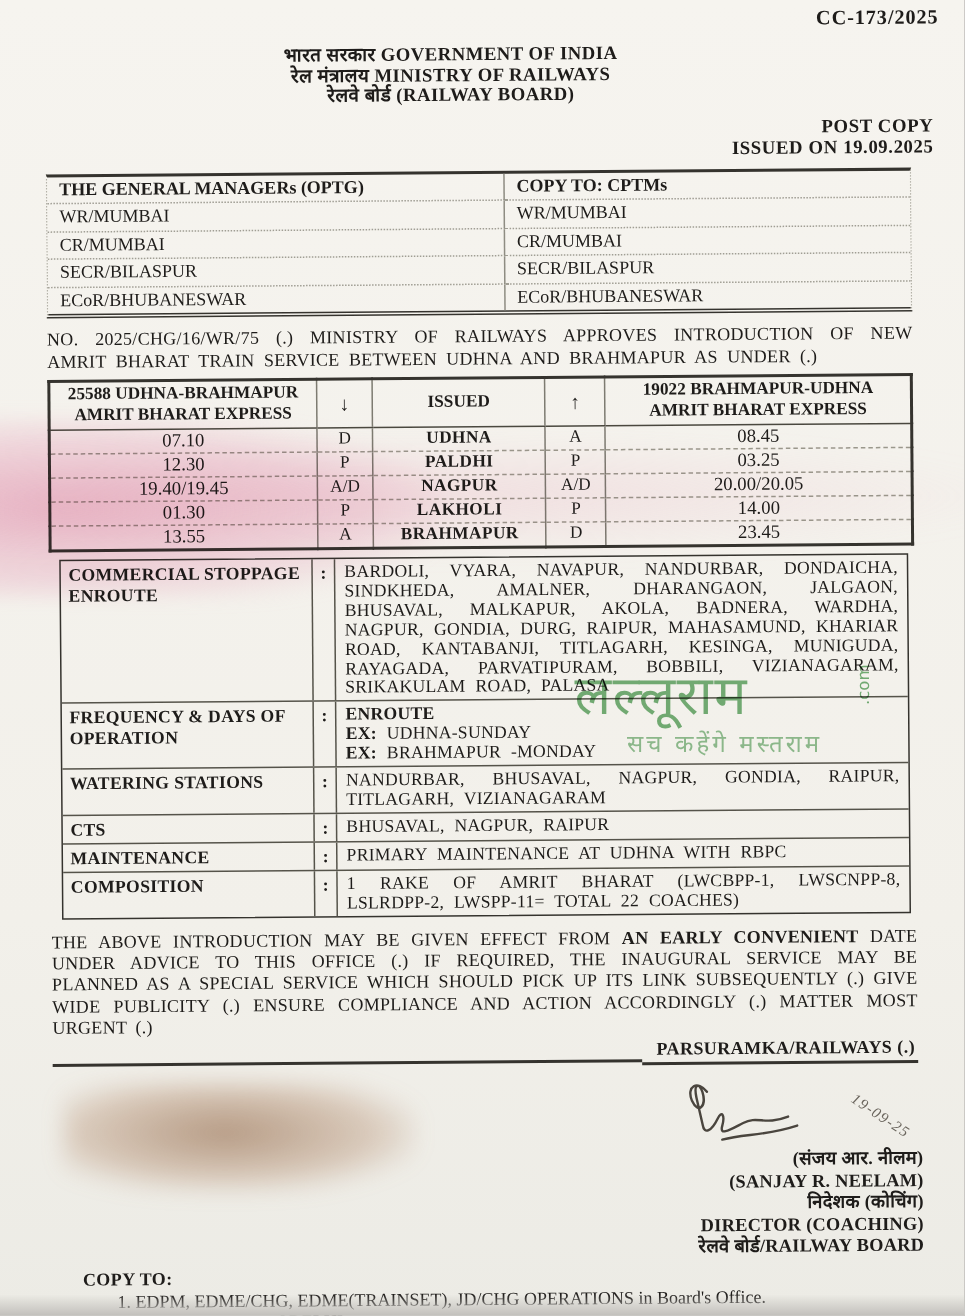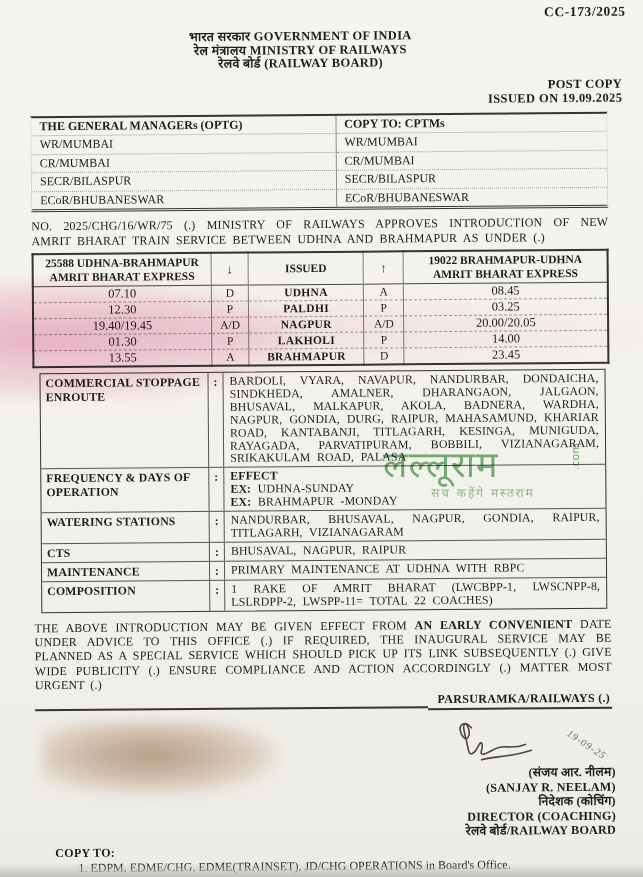--- a/index.html
+++ b/index.html
@@ -70,21 +70,21 @@
   .overlay{position:absolute;pointer-events:none;mix-blend-mode:multiply;}
   .stain-pink{left:-70px;top:278px;width:360px;height:120px;filter:blur(6px);
       background:radial-gradient(ellipse at 32% 52%,rgba(235,148,185,.55),rgba(238,160,195,.28) 55%,rgba(238,160,195,0) 78%);}
   .stain-pink-band{left:-30px;top:292px;width:700px;height:78px;filter:blur(8px);
       background:radial-gradient(ellipse at 40% 50%,rgba(242,178,205,.28),rgba(242,178,205,0) 75%);}
   .stain-brown{left:42px;top:722px;width:235px;height:72px;filter:blur(7px);
       background:radial-gradient(ellipse at 46% 46%,rgba(138,84,44,.52),rgba(165,105,62,.25) 55%,rgba(165,105,62,0) 78%);}
   .watermark{left:383px;top:448px;width:200px;opacity:.8;}
   .wm-main{font-family:"DejaVu Sans","Liberation Sans",sans-serif;font-weight:normal;font-size:36px;line-height:34px;letter-spacing:1px;}
   .wm-com{position:absolute;right:-6px;top:2px;transform:rotate(-90deg);transform-origin:center;font-size:11px;font-family:"DejaVu Sans",sans-serif;}
-  .wm-tag{font-size:12px;letter-spacing:2px;margin-top:2px;text-align:center;opacity:.8;font-family:"DejaVu Sans",sans-serif;}
+  .wm-tag{font-size:16px;letter-spacing:2px;margin-top:2px;text-align:center;opacity:.8;font-family:"DejaVu Sans",sans-serif;}
 </style>
 </head>
 <body>
 
 <div class="stage">
   <div class="content">
 
     <div class="refno">CC-173/2025</div>
 
     <div class="govhead">
@@ -170,21 +170,21 @@
     <div class="det">
       <div class="d-row">
         <div class="d-label">COMMERCIAL STOPPAGE ENROUTE</div>
         <div class="d-colon">:</div>
         <div class="d-value">BARDOLI, VYARA, NAVAPUR, NANDURBAR, DONDAICHA, SINDKHEDA, AMALNER, DHARANGAON, JALGAON, BHUSAVAL, MALKAPUR, AKOLA, BADNERA, WARDHA, NAGPUR, GONDIA, DURG, RAIPUR, MAHASAMUND, KHARIAR ROAD, KANTABANJI, TITLAGARH, KESINGA, MUNIGUDA, RAYAGADA, PARVATIPURAM, BOBBILI, VIZIANAGARAM, SRIKAKULAM ROAD, PALASA</div>
       </div>
       <div class="d-row">
         <div class="d-label">FREQUENCY &amp; DAYS OF OPERATION</div>
         <div class="d-colon">:</div>
         <div class="d-value freq">
-          <div><b>EFFECT</b><span></span></div>
+          <div><b>ENROUTE</b><span></span></div>
           <div><b>EX:</b><span> UDHNA-SUNDAY</span></div>
           <div><b>EX:</b><span> BRAHMAPUR -MONDAY</span></div>
         </div>
       </div>
       <div class="d-row">
         <div class="d-label">WATERING STATIONS</div>
         <div class="d-colon">:</div>
         <div class="d-value">NANDURBAR, BHUSAVAL, NAGPUR, GONDIA, RAIPUR, TITLAGARH, VIZIANAGARAM</div>
       </div>
       <div class="d-row">

